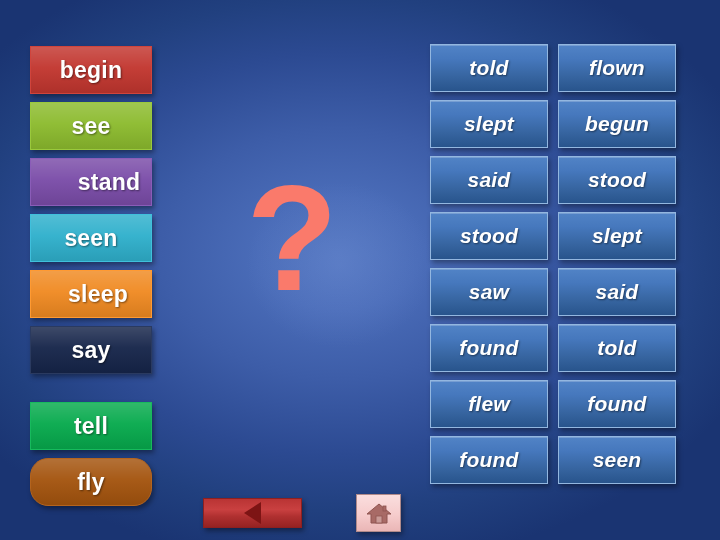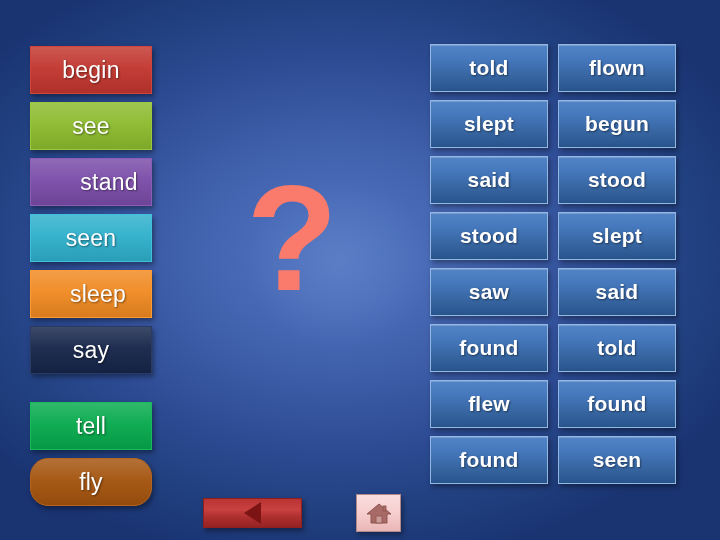--- a/index.html
+++ b/index.html
@@ -62,41 +62,42 @@
     border: 1px solid rgba(255,255,255,0.30);
     display: flex;
     align-items: center;
     justify-content: center;
     box-shadow: 2px 3px 5px rgba(0,0,0,0.38);
     cursor: pointer;
   }
 
   .prompt-button .label {
     font-size: 23px;
-    font-weight: normal;
+    font-weight: bold;
     color: #ffffff;
     letter-spacing: 0.2px;
     text-shadow: 1px 1px 2px rgba(0,0,0,0.45);
     white-space: nowrap;
   }
 
   
   #answer-area {
     position: absolute;
     left: 430px;
     top: 44px;
     width: 260px;
     display: flex;
     gap: 10px;
   }
 
   .answer-column {
     display: flex;
     flex-direction: column;
     gap: 8px;
+    font-style: italic;
   }
 
   .answer-button {
     width: 118px;
     height: 48px;
     border: 1px solid #93b7e0;
     background-image: linear-gradient(to bottom,
       #5183c6 0%,
       #4678bd 30%,
       #36649f 70%,

